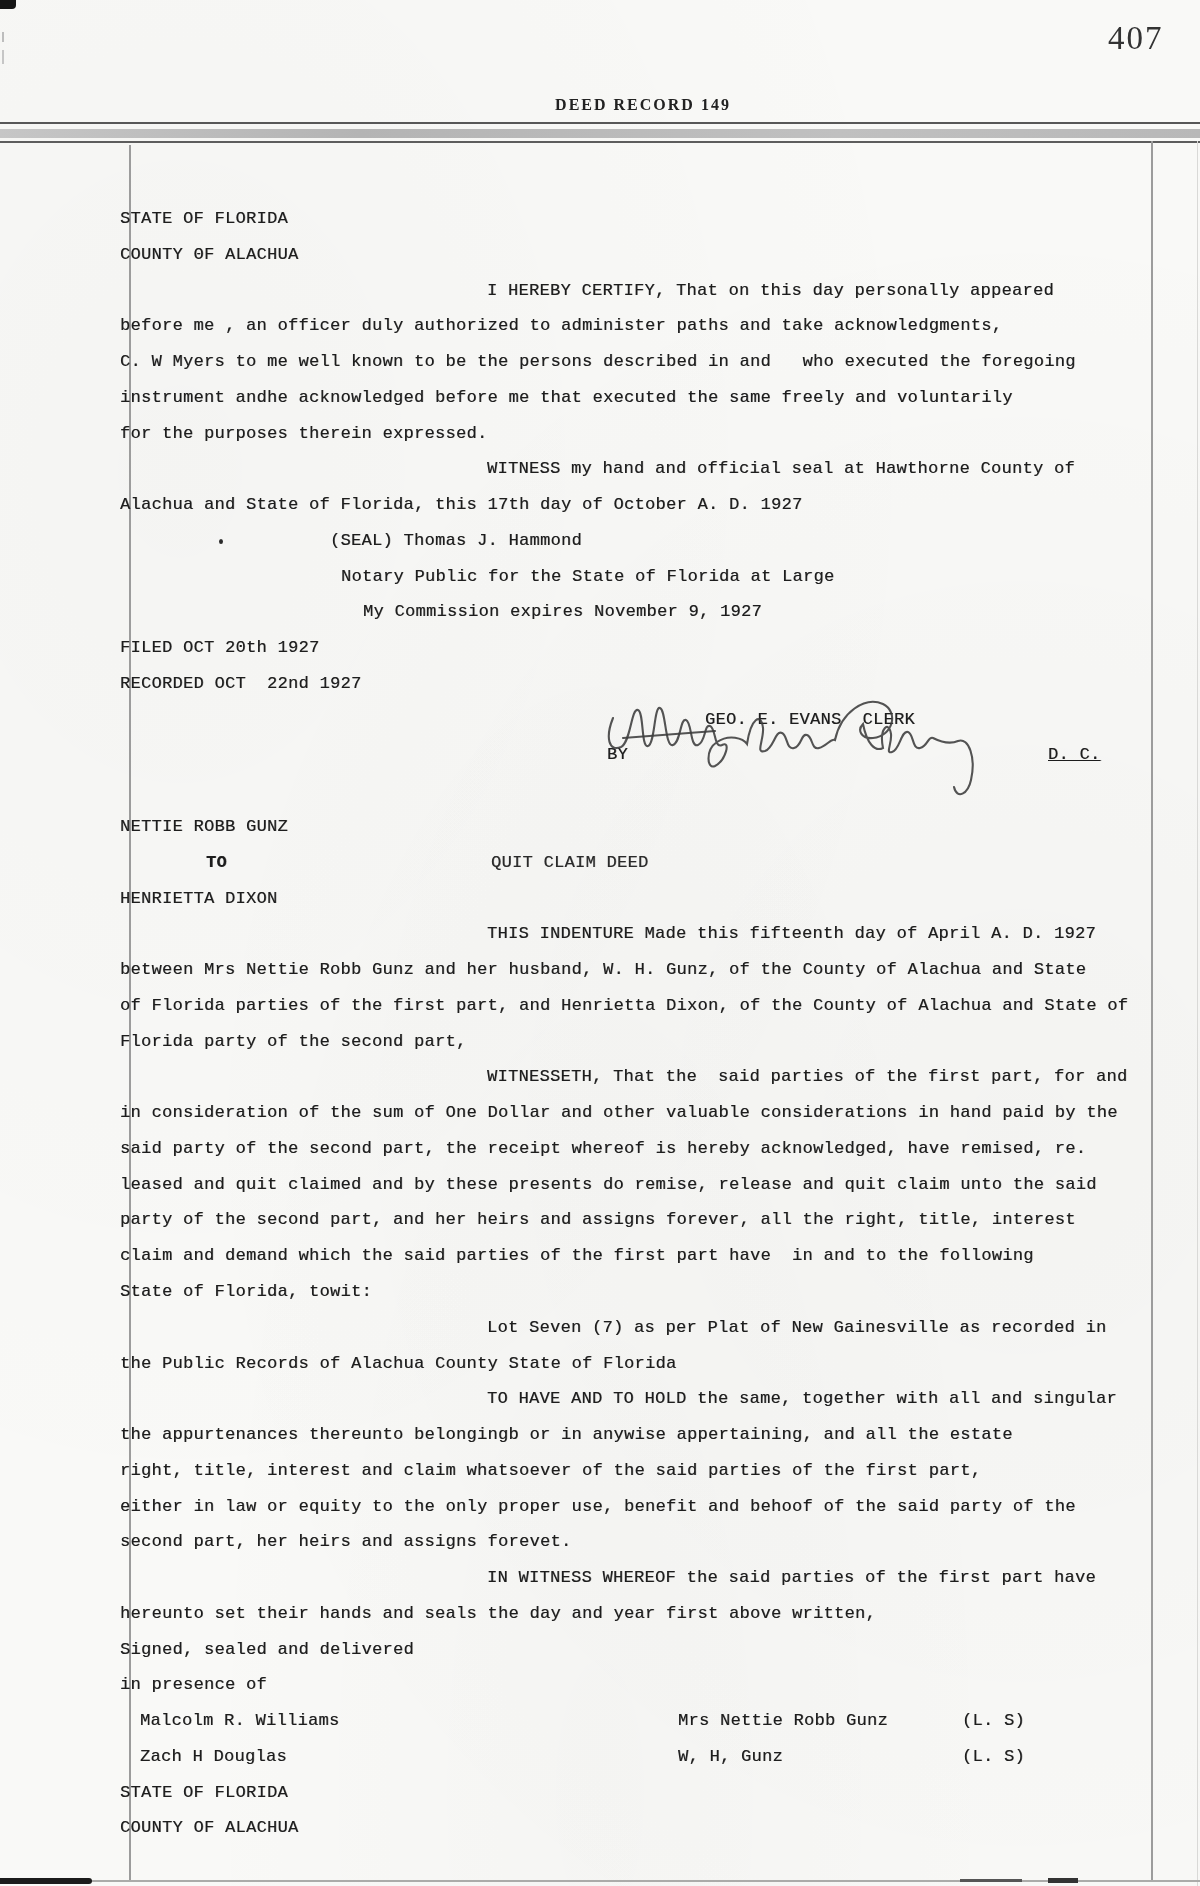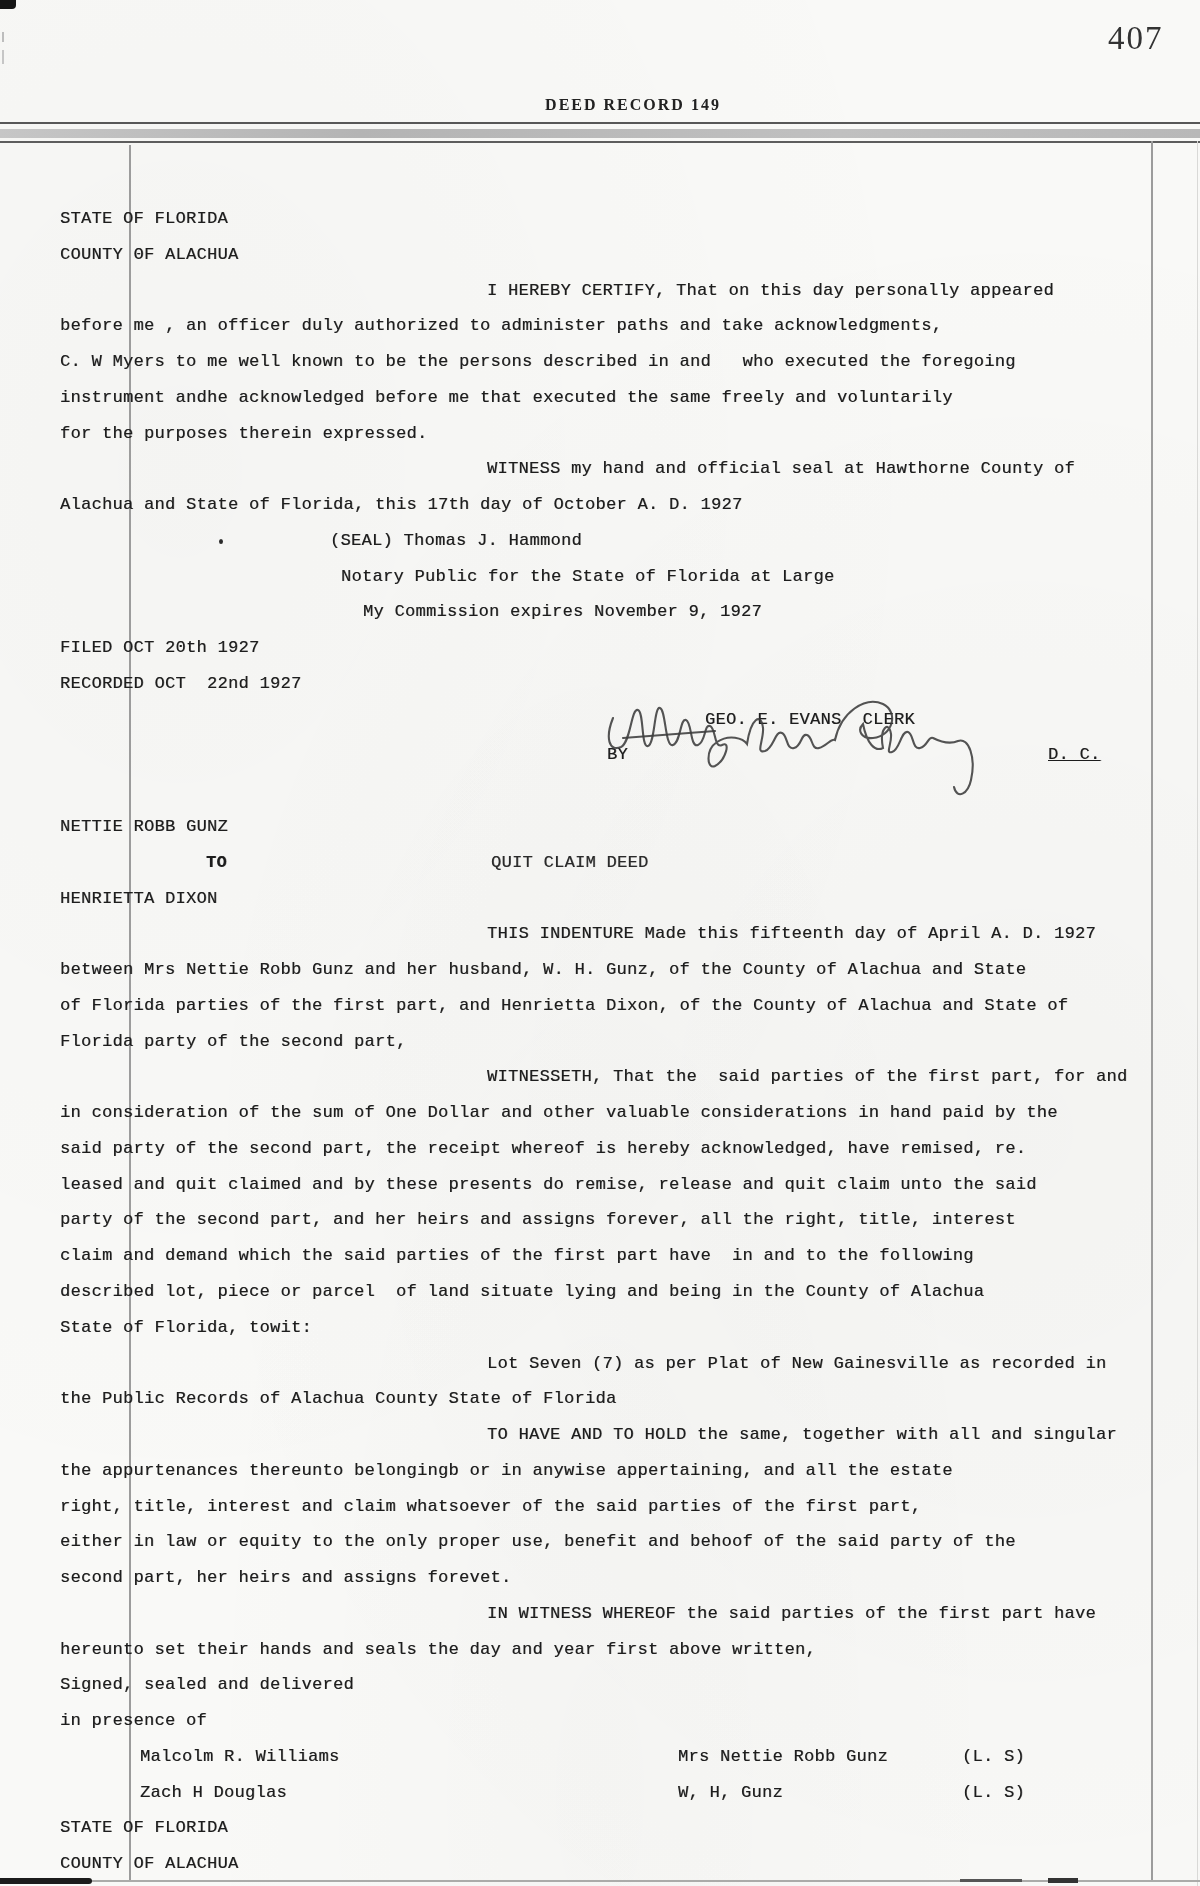--- a/index.html
+++ b/index.html
@@ -16,21 +16,21 @@
     font-family:"Liberation Mono","DejaVu Sans Mono",monospace;
     color:#1d1d1d;
   }
   
   .page-number{
     position:absolute;top:20px;left:1108px;width:86px;
     font-family:"Liberation Serif","DejaVu Serif",serif;
     font-size:33px;color:#333;letter-spacing:2px;
   }
   .volume-header{
-    position:absolute;top:96px;left:433px;width:400px;text-align:center;
+    position:absolute;top:96px;left:443px;width:400px;text-align:center;
     font-family:"Liberation Serif","DejaVu Serif",serif;
     font-weight:700;font-size:16px;letter-spacing:2px;color:#222;
   }
   .rule{position:absolute;left:0;width:1200px;}
   .rule-thin-1{top:122px;height:2px;background:#575757;}
   .rule-band{top:129px;height:9px;background:linear-gradient(90deg,#c6c6c6,#b4b4b4 30%,#c0c0c0 70%,#b8b8b8);}
   .rule-thin-2{top:141px;height:2px;background:#5d5d5d;}
   
   .frame-left{position:absolute;left:129px;top:145px;width:2px;height:1737px;background:#9c9c9c;}
   .frame-right{position:absolute;left:1151px;top:141px;width:2px;height:1741px;background:#9c9c9c;}
@@ -41,21 +41,21 @@
   .bottom-dash-2{position:absolute;left:1048px;top:1878px;width:30px;height:5px;background:#333;}
   .film-mark{position:absolute;left:0;top:0;width:16px;height:9px;background:#151515;border-radius:0 0 4px 0;}
   .edge-tick-1{position:absolute;left:2px;top:32px;width:2px;height:10px;background:#bdbdbd;}
   .edge-tick-2{position:absolute;left:2px;top:50px;width:2px;height:14px;background:#c6c6c6;}
   
   .doc{position:absolute;top:201px;left:0;width:1200px;}
   .line{
     position:relative;height:35.77px;line-height:35.77px;
     font-size:17px;letter-spacing:0.3px;white-space:pre;
     text-shadow:0.5px 0 0 rgba(25,25,25,0.55);
-    padding-left:60px;
+    padding-left:120px;
   }
   .line.para{padding-left:487px;}
   .line.seal{padding-left:330px;}
   .line.seal::before{content:"";position:absolute;left:219px;top:16px;width:4px;height:5px;background:#2a2a2a;border-radius:50%;}
   .line.notary{padding-left:341px;}
   .line.commission{padding-left:329px;margin-left:34px;}
   .line.clerk{padding-left:705px;}
   .line span{position:absolute;top:0;}
   .line .by{left:607px;}
   .line .dc{left:1048px;text-decoration:underline;}
@@ -117,21 +117,20 @@
       <div class="line para">THIS INDENTURE Made this fifteenth day of April A. D. 1927</div>
       <div class="line body">between Mrs Nettie Robb Gunz and her husband, W. H. Gunz, of the County of Alachua and State</div>
       <div class="line body">of Florida parties of the first part, and Henrietta Dixon, of the County of Alachua and State of</div>
       <div class="line body">Florida party of the second part,</div>
       <div class="line para">WITNESSETH, That the  said parties of the first part, for and</div>
       <div class="line body">in consideration of the sum of One Dollar and other valuable considerations in hand paid by the</div>
       <div class="line body">said party of the second part, the receipt whereof is hereby acknowledged, have remised, re.</div>
       <div class="line body">leased and quit claimed and by these presents do remise, release and quit claim unto the said</div>
       <div class="line body">party of the second part, and her heirs and assigns forever, all the right, title, interest</div>
       <div class="line body">claim and demand which the said parties of the first part have  in and to the following</div>
-      <div class="line body">described lot, piece or parcel  of land situate lying and being in the County of Alachua</div>
       <div class="line body">State of Florida, towit:</div>
       <div class="line para">Lot Seven (7) as per Plat of New Gainesville as recorded in</div>
       <div class="line body">the Public Records of Alachua County State of Florida</div>
       <div class="line para">TO HAVE AND TO HOLD the same, together with all and singular</div>
       <div class="line body">the appurtenances thereunto belongingb or in anywise appertaining, and all the estate</div>
       <div class="line body">right, title, interest and claim whatsoever of the said parties of the first part,</div>
       <div class="line body">either in law or equity to the only proper use, benefit and behoof of the said party of the</div>
       <div class="line body">second part, her heirs and assigns forevet.</div>
       <div class="line para">IN WITNESS WHEREOF the said parties of the first part have</div>
       <div class="line body">hereunto set their hands and seals the day and year first above written,</div>

